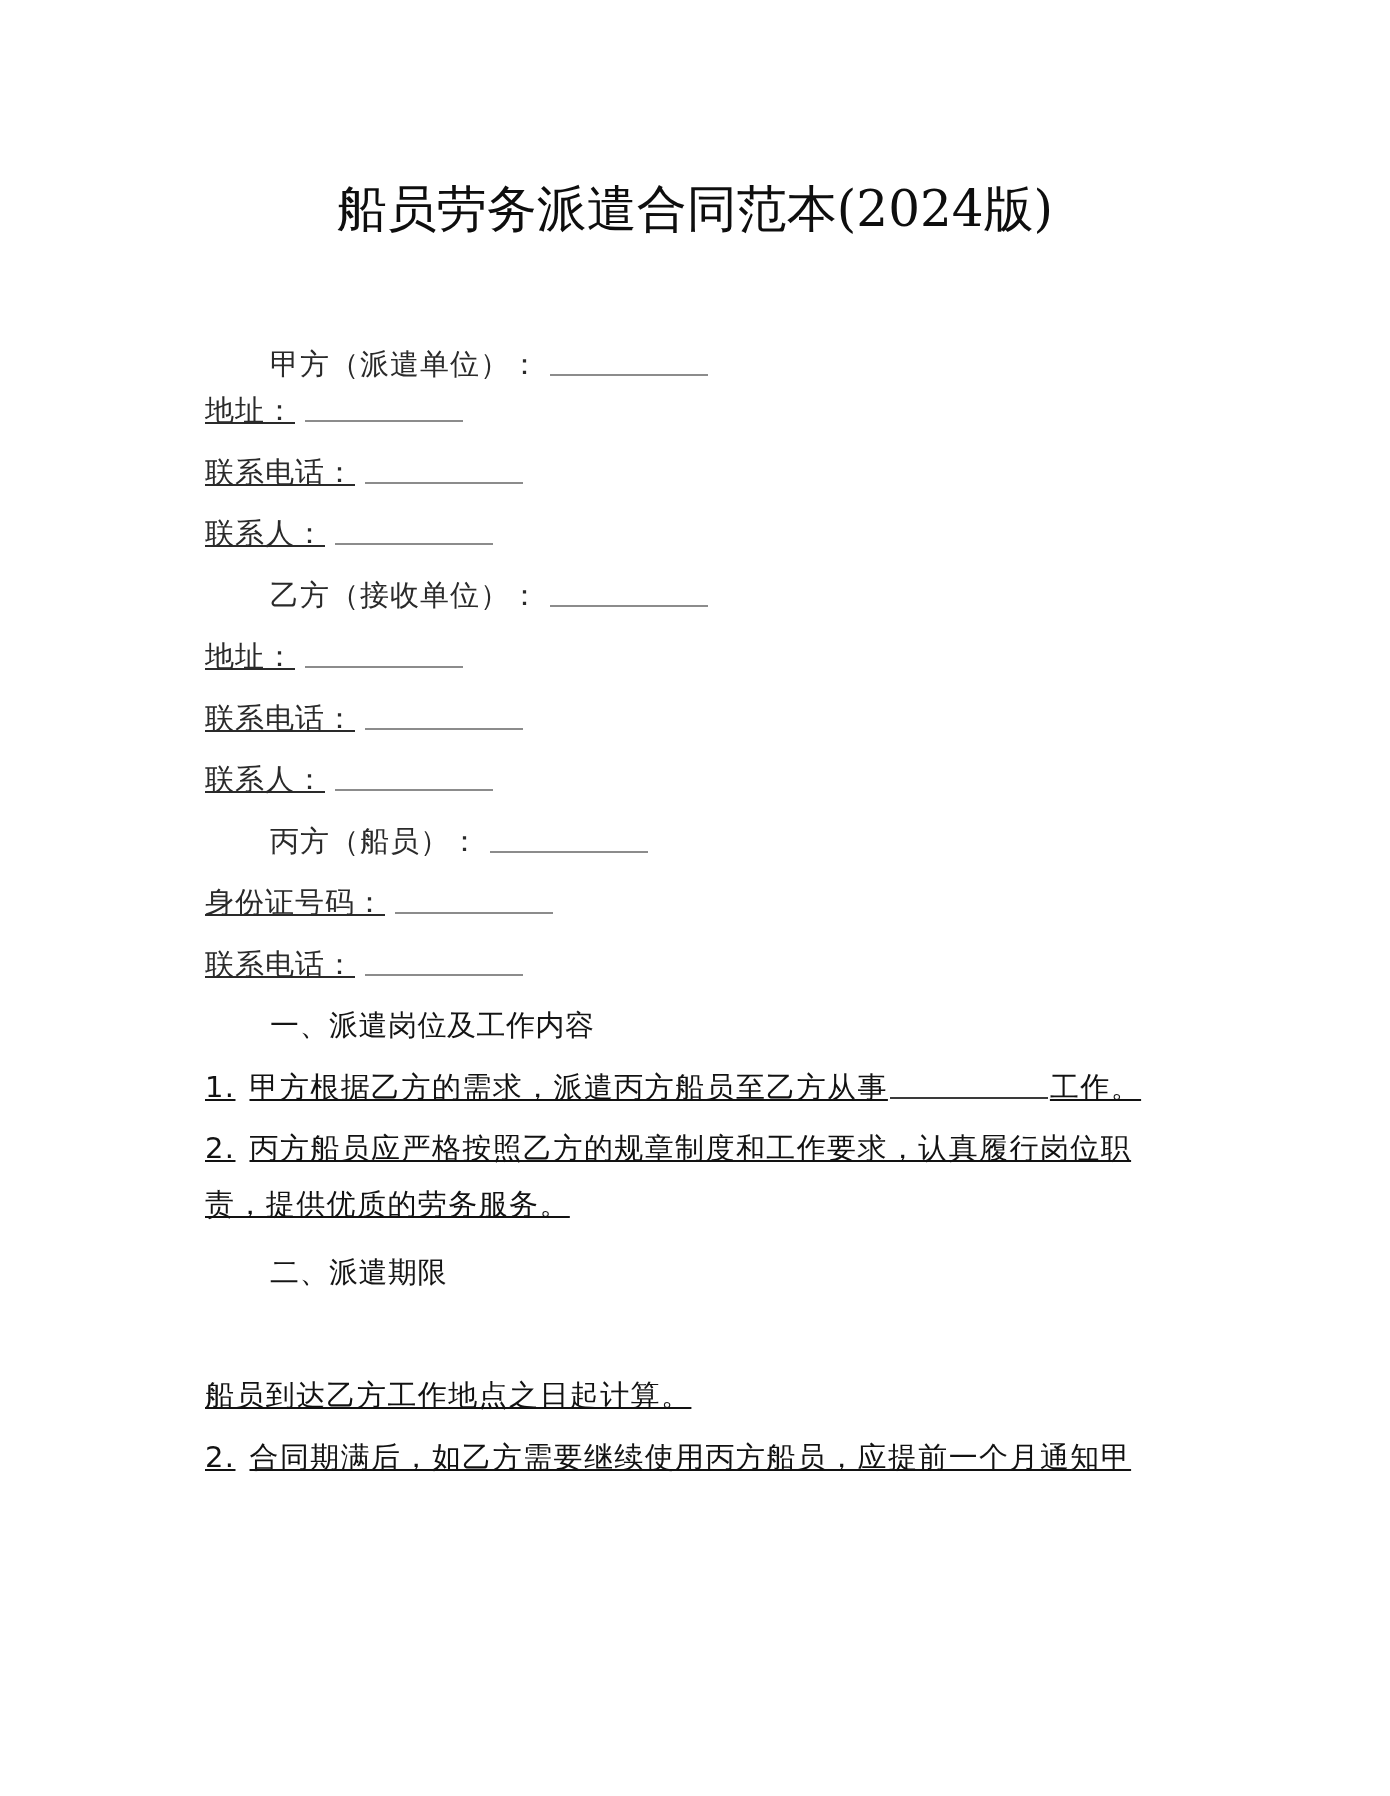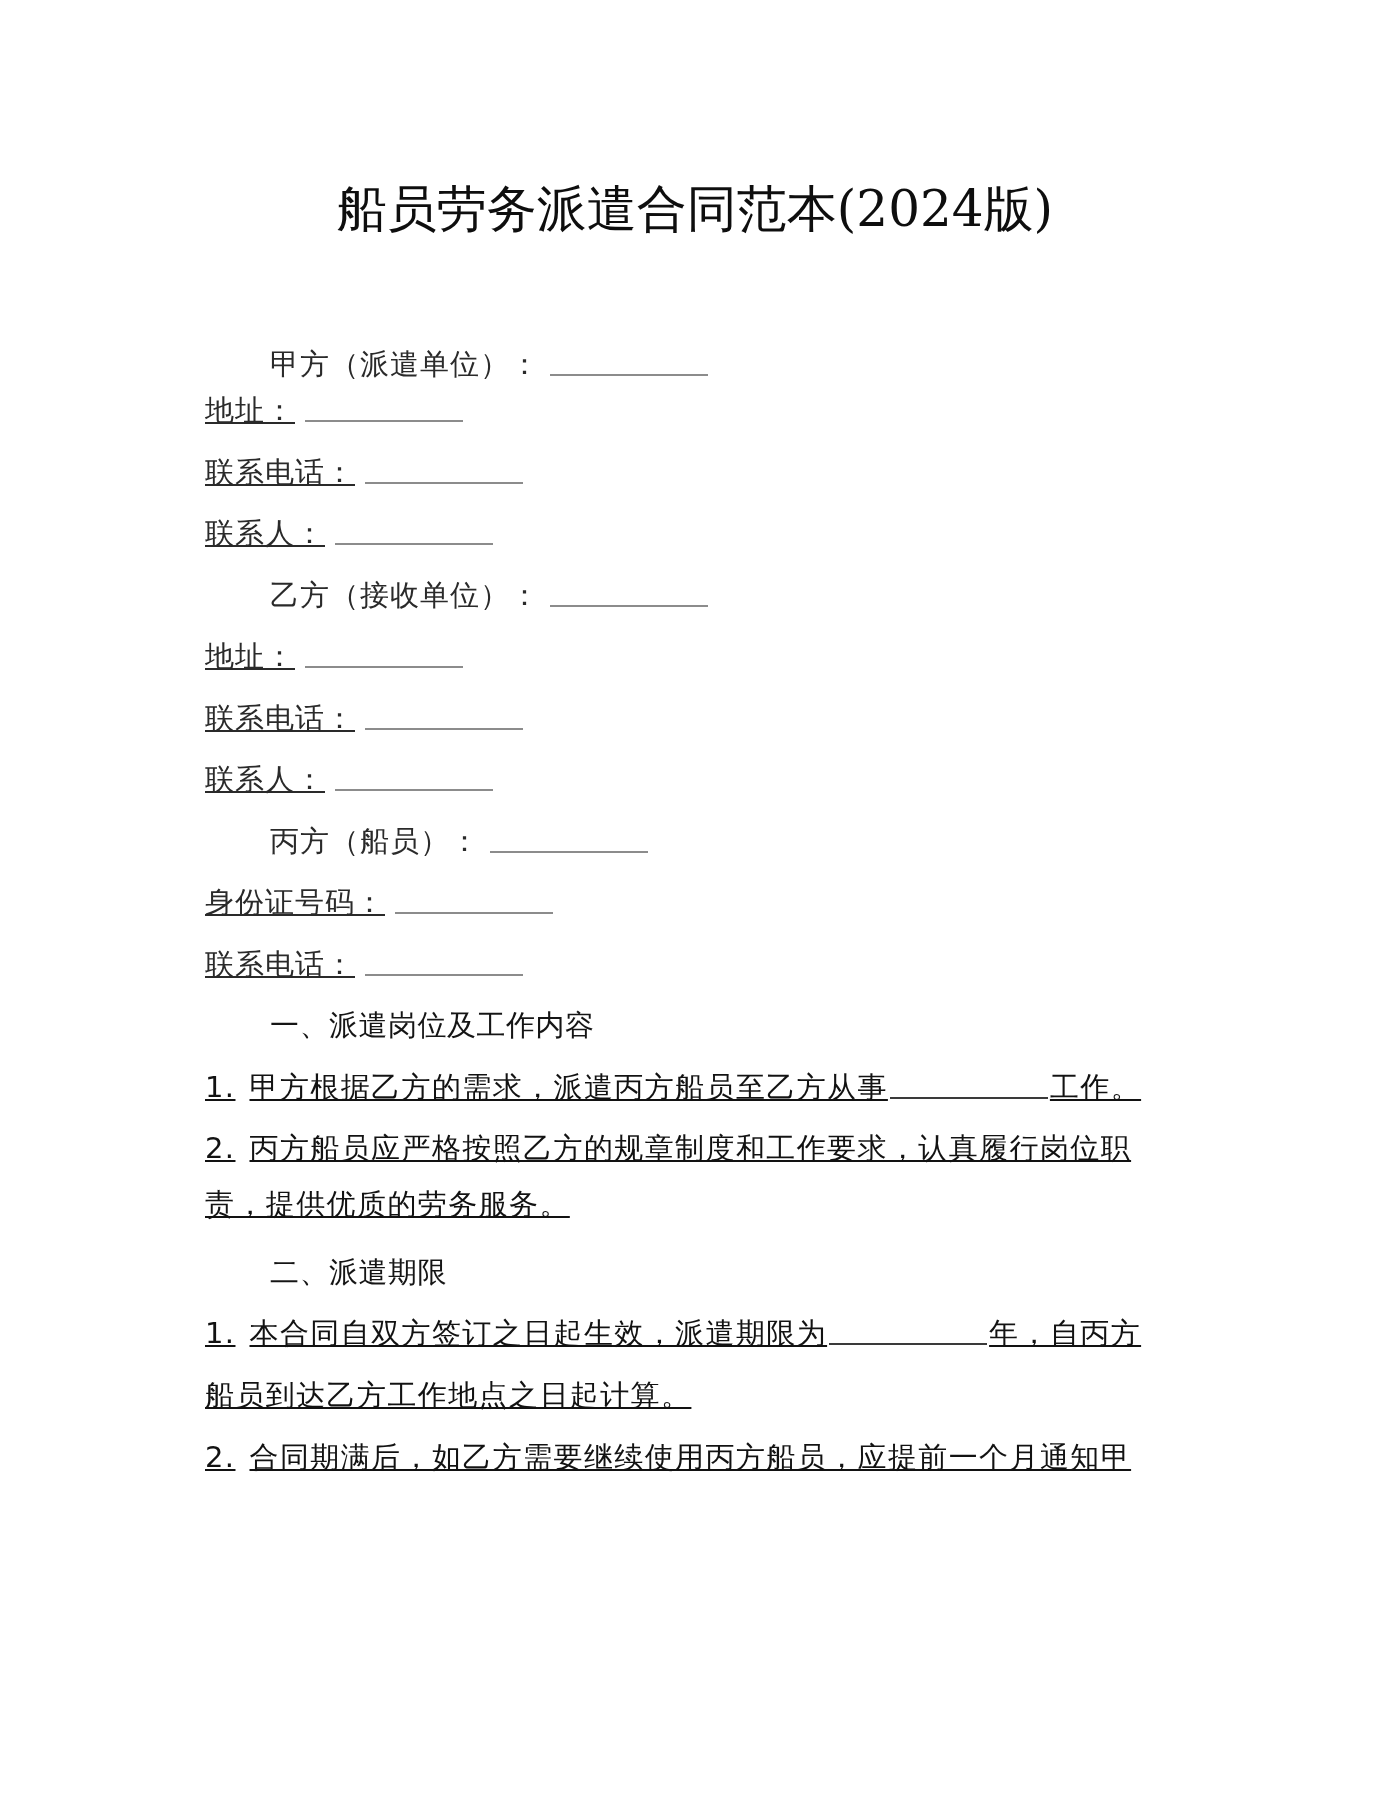--- a/index.html
+++ b/index.html
@@ -81,23 +81,20 @@
 
   <div class="line body flush" style="top:1128px;">
     <span class="num">2.</span><span>丙方船员应严格按照乙方的规章制度和工作要求，认真履行岗位职</span>
   </div>
   <div class="line body flush" style="top:1184px;">
     <span>责，提供优质的劳务服务。</span>
   </div>
 
   <div class="line heading indent" style="top:1252px;font-family:Liberation Serif, serif;">二、派遣期限</div>
 
-  <div class="line body flush" style="top:1313px;">
-    <span class="num">1.</span><span>本合同自双方签订之日起生效，派遣期限为</span><span class="blank inline"></span><span>年，自丙方</span>
-  </div>
   <div class="line body flush" style="top:1375px;">
     <span>船员到达乙方工作地点之日起计算。</span>
   </div>
 
   <div class="line body flush" style="top:1437px;">
     <span class="num">2.</span><span>合同期满后，如乙方需要继续使用丙方船员，应提前一个月通知甲</span>
   </div>
 
 </div>
 

